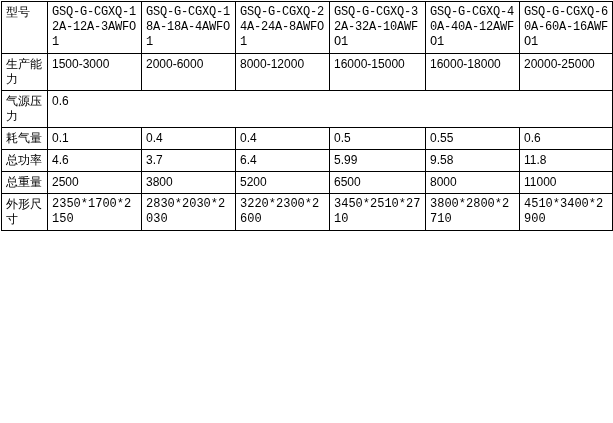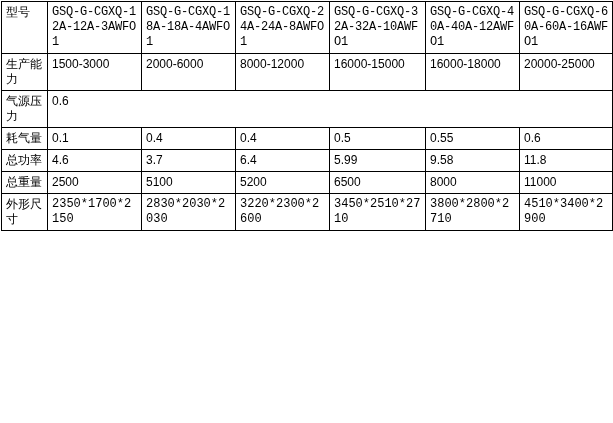--- a/index.html
+++ b/index.html
@@ -107,21 +107,21 @@
       <td class="num-cell">3.7</td>
       <td class="num-cell">6.4</td>
       <td class="num-cell">5.99</td>
       <td class="num-cell">9.58</td>
       <td class="num-cell">11.8</td>
     </tr>
 
     <tr>
       <td class="lbl">总重量</td>
       <td class="num-cell">2500</td>
-      <td class="num-cell">5100</td>
+      <td class="num-cell">3800</td>
       <td class="num-cell">5200</td>
       <td class="num-cell">6500</td>
       <td class="num-cell">8000</td>
       <td class="num-cell">11000</td>
     </tr>
 
     <tr class="tall">
       <td class="lbl">外形尺寸</td>
       <td class="mono-inline">2350*1700*2150</td>
       <td class="mono-inline">2830*2030*2030</td>

